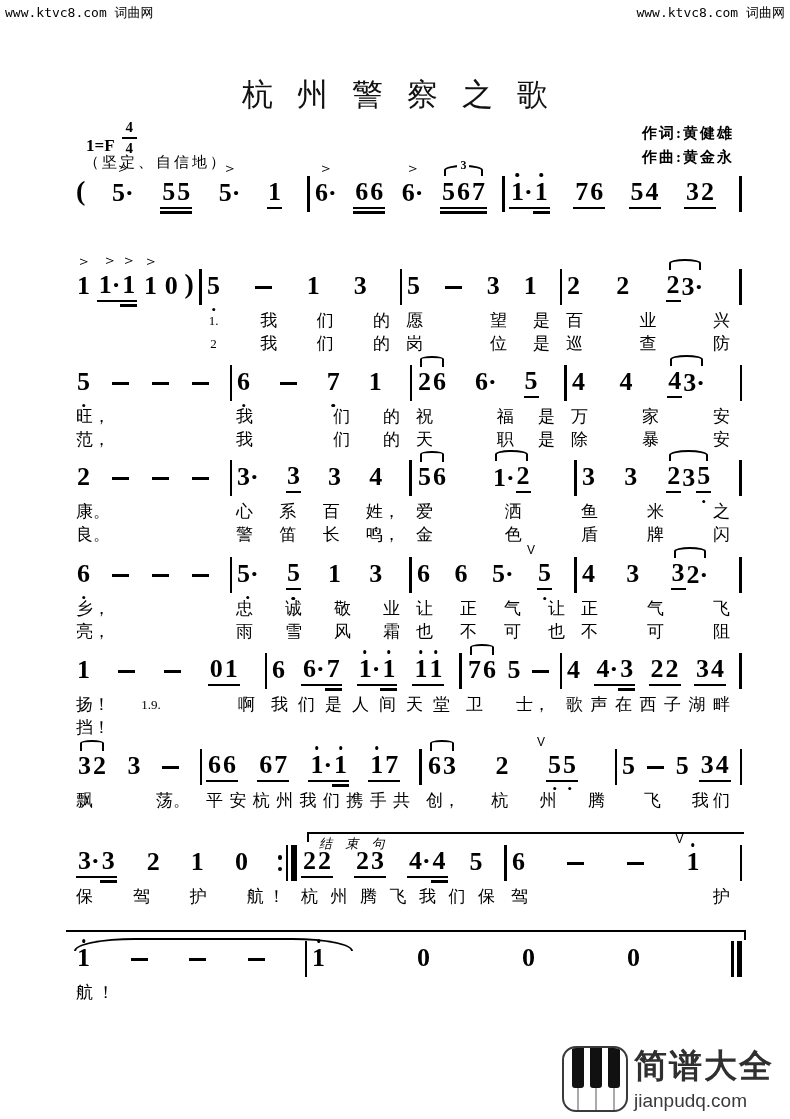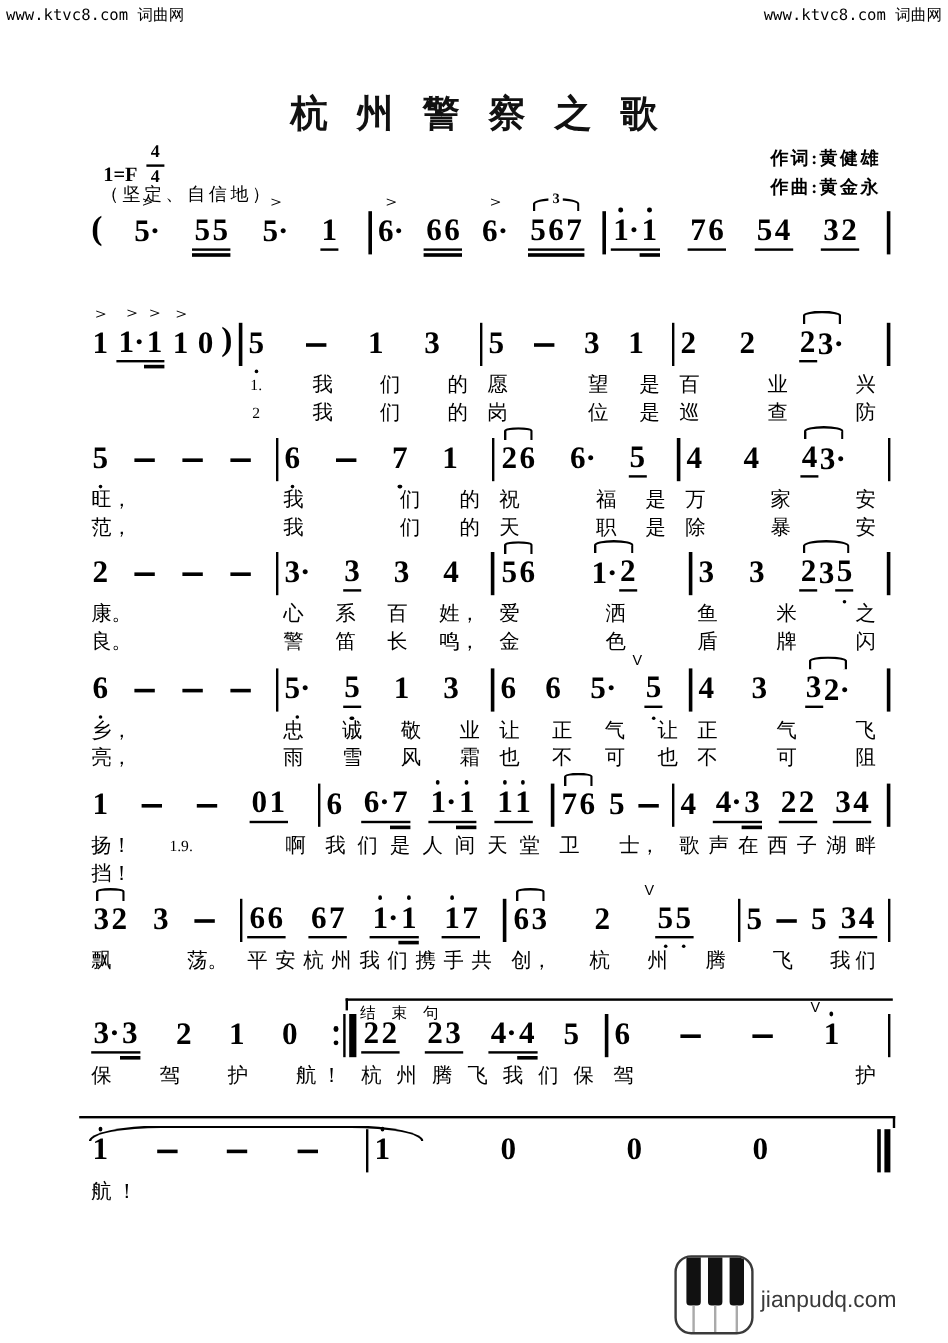--- a/index.html
+++ b/index.html
@@ -1,21 +1,21 @@
 <!DOCTYPE html>
 <html><head>
 <meta charset="utf-8">
 <style>
   html,body{margin:0;padding:0;}
   body{width:790px;height:1119px;position:relative;background:#fff;overflow:hidden;
        font-family:"Liberation Serif",serif;color:#000;}
   .watermark{position:absolute;top:4px;font:13px "DejaVu Sans Mono",monospace;color:#000;}
   .wm-left{left:5px;} .wm-right{right:5px;}
   .title{position:absolute;top:74px;left:0;width:100%;text-align:center;
-         font-size:31px;letter-spacing:24px;text-indent:24px;color:#111;font-weight:bold;}
+         font-size:31px;letter-spacing:24px;text-indent:24px;color:#111;}
   .keysig{position:absolute;left:86px;top:120px;display:flex;align-items:flex-end;gap:7px;
           font-size:17px;font-weight:bold;}
   .ts{display:inline-flex;flex-direction:column;text-align:center;line-height:1;
       font-size:15px;font-weight:bold;}
   .ts .top{border-bottom:2px solid #000;padding:0 4px 2px;}
   .ts .bot{padding-top:2px;}
   .tempo{position:absolute;left:84px;top:153px;font-size:15px;letter-spacing:3px;}
   .credits{position:absolute;right:56px;top:121px;font-size:15px;font-weight:bold;
            line-height:1.6;letter-spacing:2px;}
   
@@ -1020,21 +1020,21 @@
           </span>
           <span class="bar"></span>
         </div>
         <div class="lrow">
           <span class="syl">驾</span>
           <span class="syl"></span>
           <span class="syl"></span>
           <span class="syl">护</span>
         </div>
       </div>
-      <div class="endbr" style="left: 214px;">
+      <div class="endbr" style="left: 233px; font-style: italic;">
         <span class="endlbl">结 束 句</span>
       </div>
     </div>
     <div class="system" style="top: 937px;">
       <div class="measure" style="width: 235px;">
         <div class="nrow">
           <span class="tok">
             <span class="hid"></span>
             <span class="d">1</span>
           </span>
@@ -1080,15 +1080,16 @@
 <div class="logo">
   <div class="piano-icon">
     <span class="bk" style="left:8px"></span>
     <span class="bk" style="left:26px"></span>
     <span class="bk" style="left:44px"></span>
     <span class="wl" style="left:13px"></span>
     <span class="wl" style="left:31px"></span>
     <span class="wl" style="left:49px"></span>
   </div>
   <div class="logo-text">
+    <span class="logo-name">简谱大全</span>
     <span class="logo-domain">jianpudq.com</span>
   </div>
 </div>
 
 </body></html>

